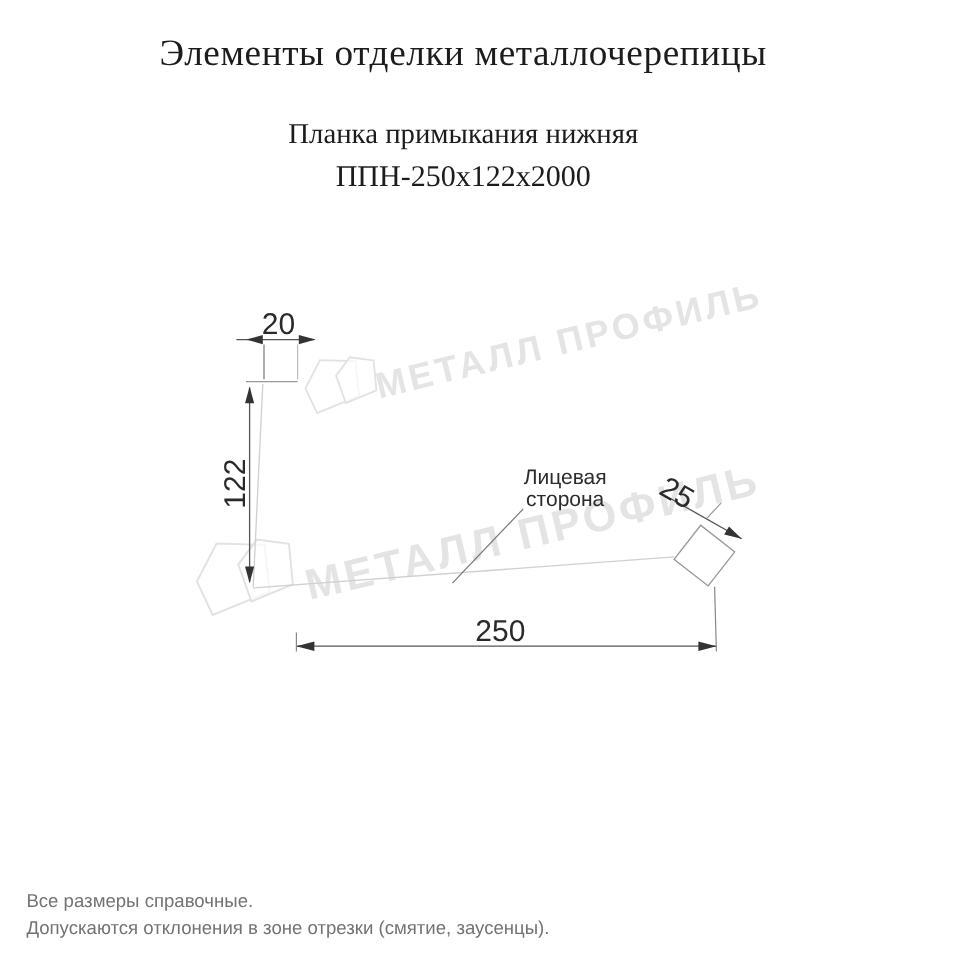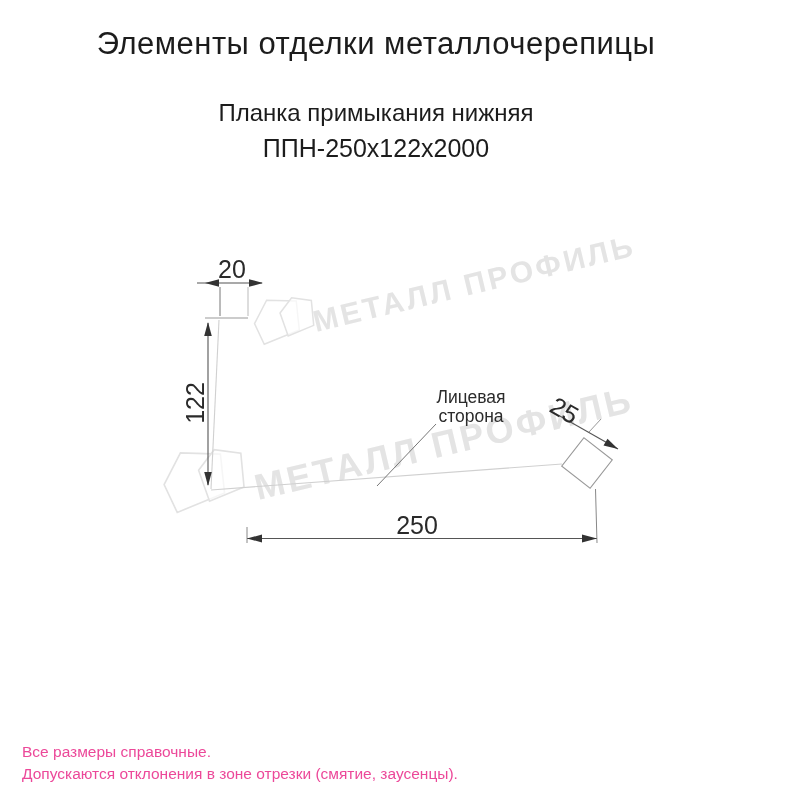--- a/index.html
+++ b/index.html
@@ -1,25 +1,25 @@
 <!DOCTYPE html>
 <html><head>
 <meta charset="utf-8">
 <style>
   html,body{margin:0;padding:0;}
   body{
     width:800px;height:800px;position:relative;background:#ffffff;
     font-family:"Liberation Sans", sans-serif;color:#1c1c1c;overflow:hidden;
   }
-  .hdr{position:absolute;left:8px;width:736px;text-align:center;white-space:nowrap;}
+  .hdr{position:absolute;left:18px;width:736px;text-align:center;white-space:nowrap;font-family:Liberation Serif, serif;}
   #title{top:26px;font-size:31px;letter-spacing:.5px;}
   #pname{top:99px;font-size:24px;}
   #pcode{top:134px;font-size:25px;text-align:center;}
   #drawing{position:absolute;left:0;top:0;width:800px;height:800px;}
-  .note{position:absolute;left:22px;font-size:15.5px;color:#ec4899;}
+  .note{position:absolute;left:22px;font-size:15.5px;color:#737373;}
   #note1{top:743px;}
   #note2{top:765px;}
   svg text{font-family:"Liberation Sans", sans-serif;}
   .dimtxt{fill:#2a2a2a;font-size:25px;}
   .wmtxt{fill:#e4e4e4;font-weight:bold;letter-spacing:3px;}
 </style>
 </head>
 <body>
 
 <div class="hdr" id="title">Элементы отделки металлочерепицы</div>

